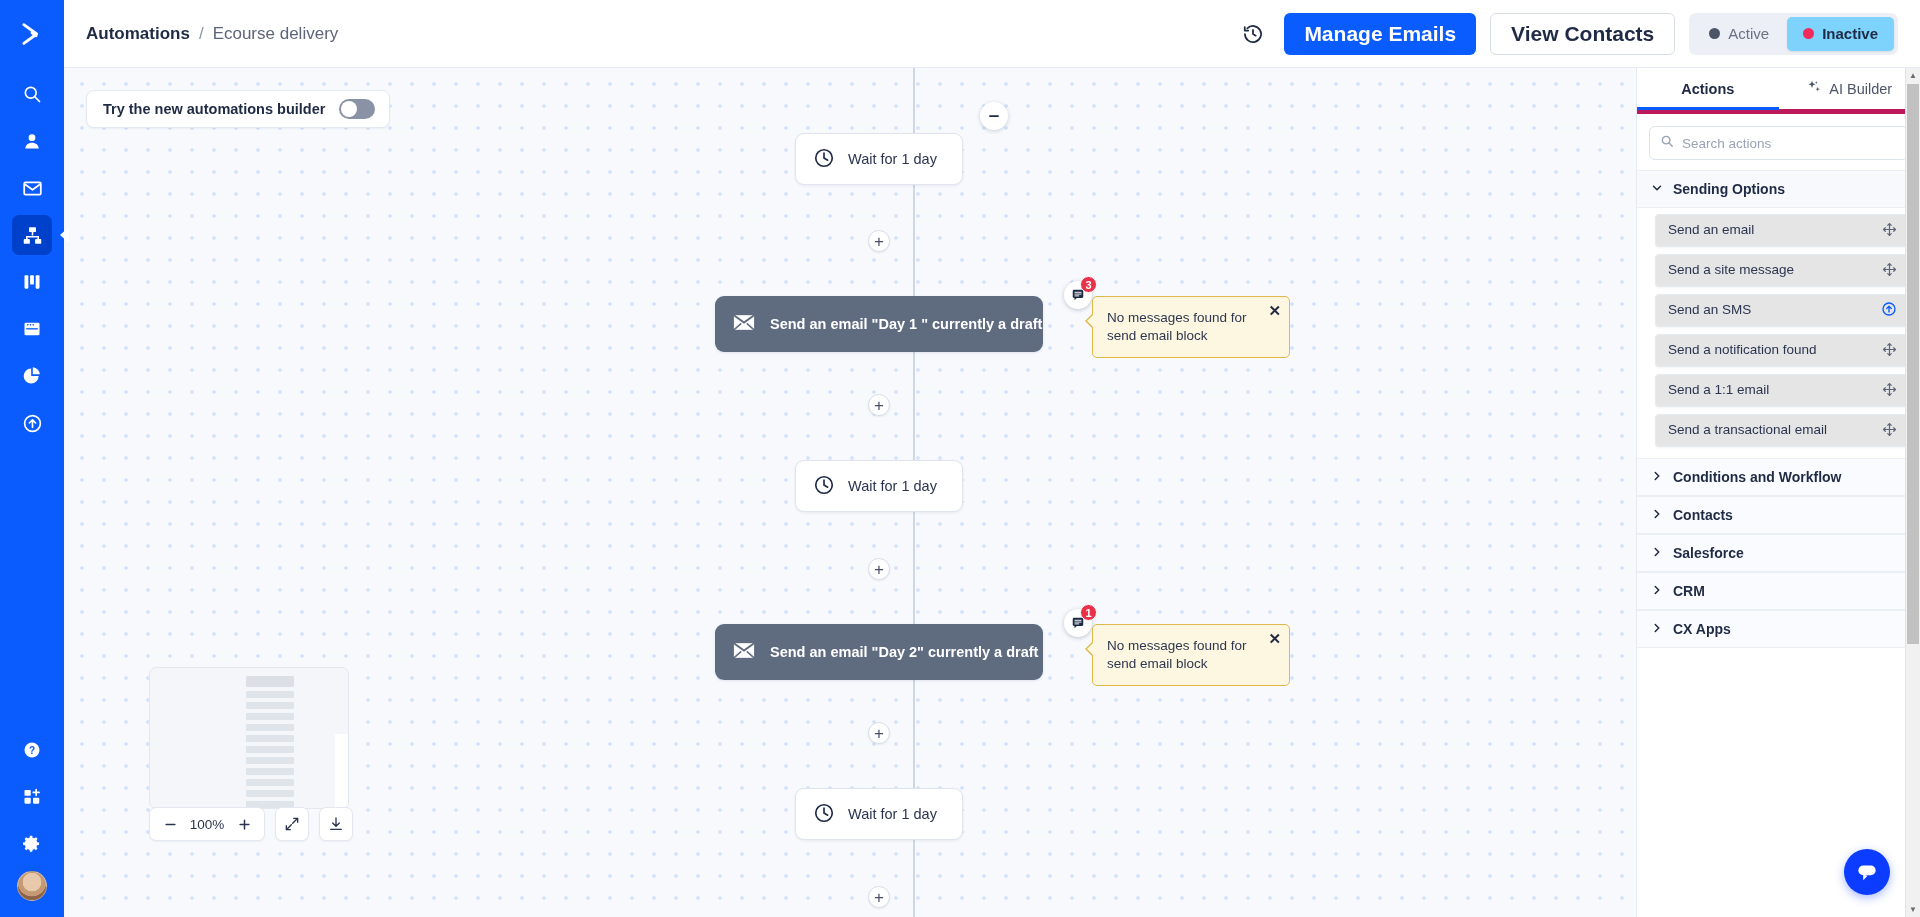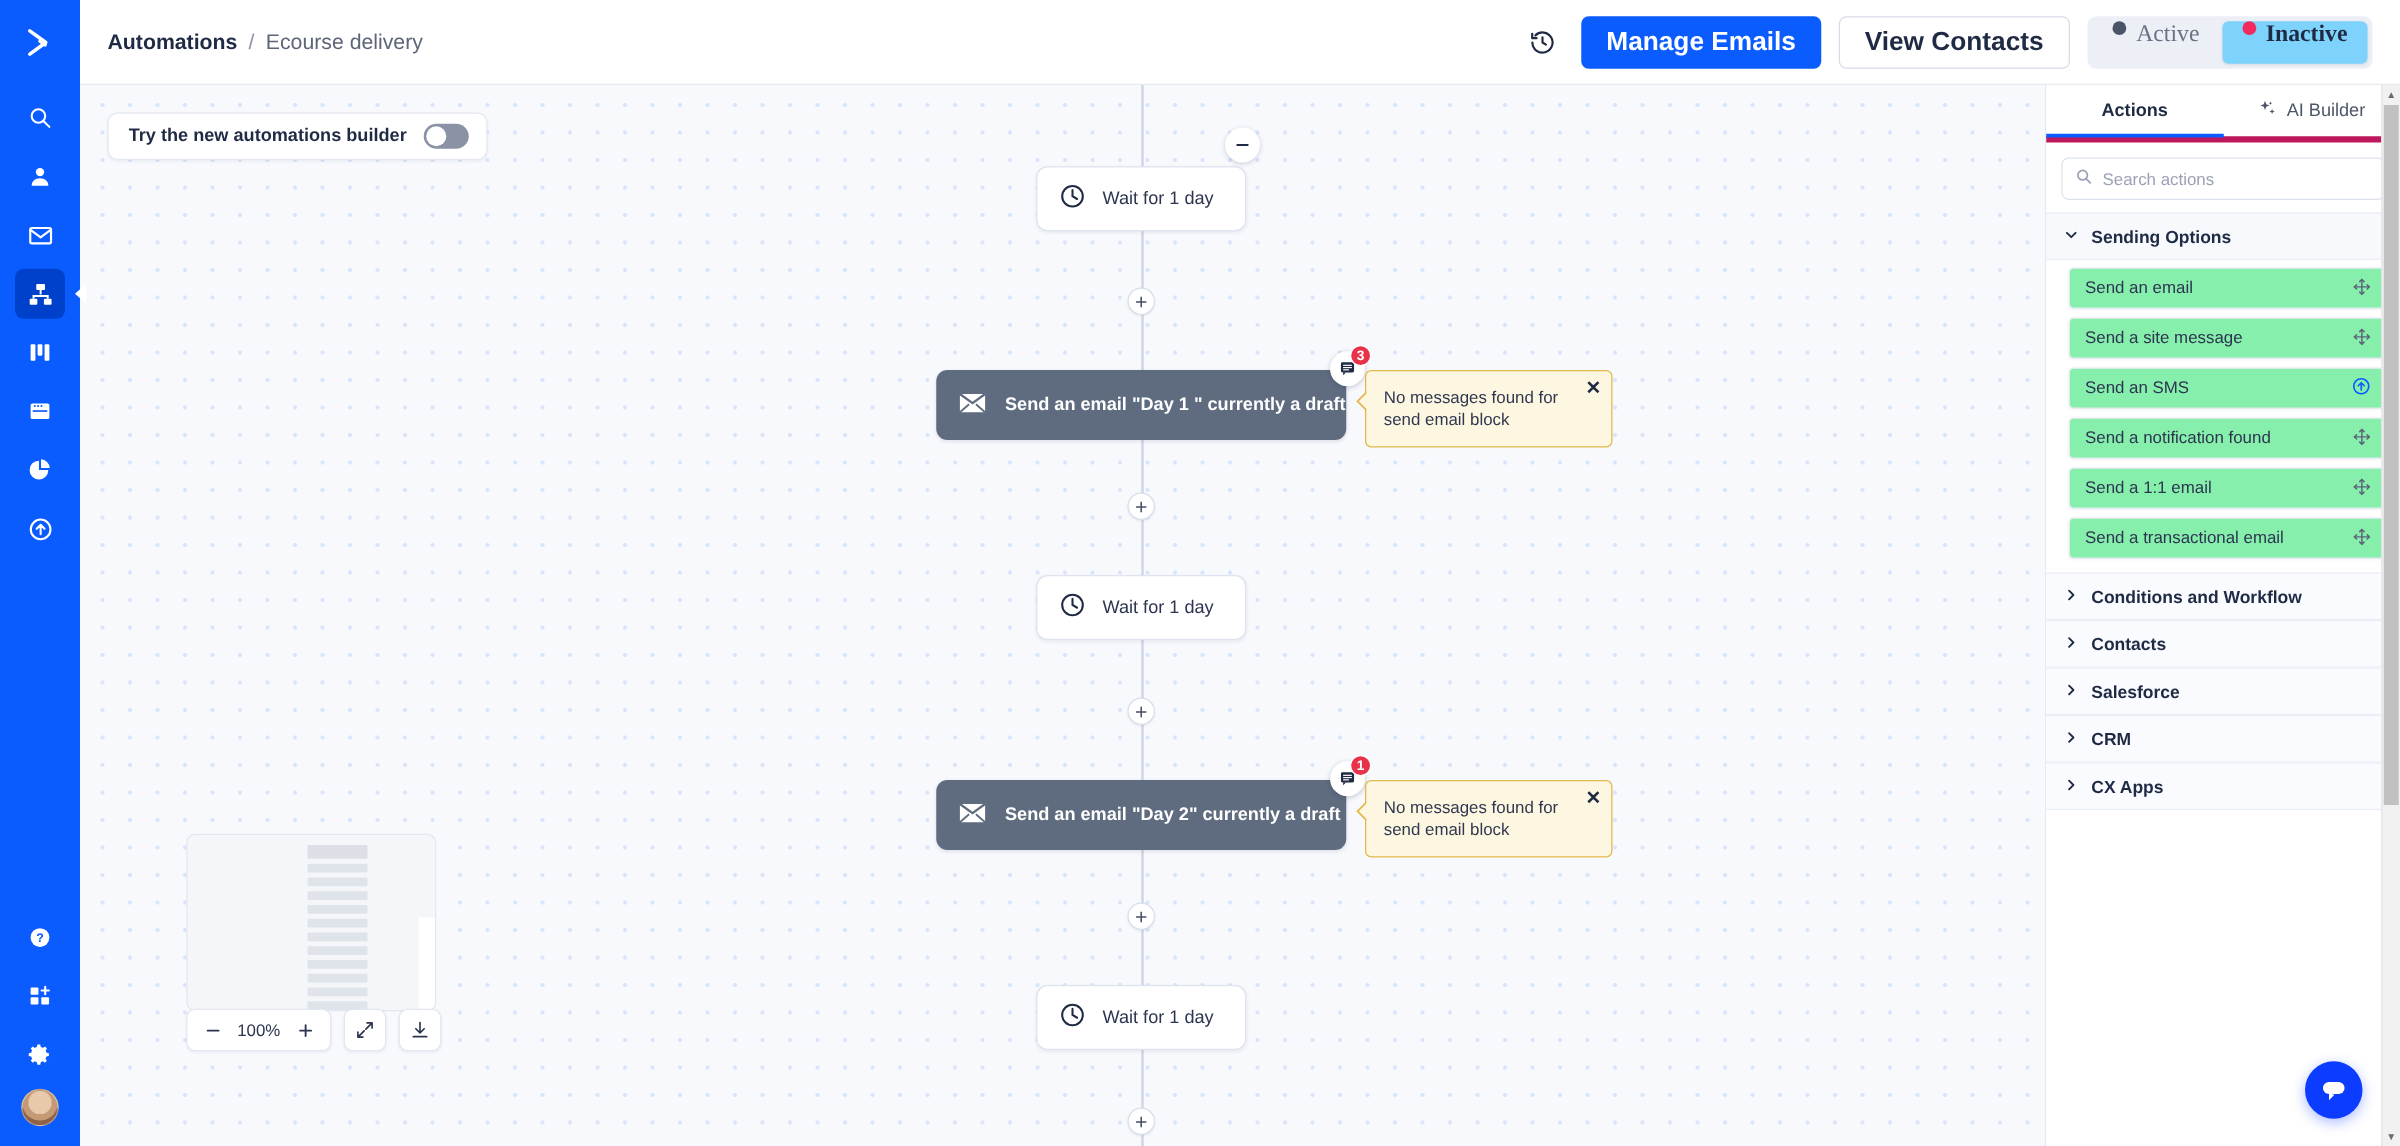--- a/index.html
+++ b/index.html
@@ -61,23 +61,23 @@
     display: flex; align-items: center; justify-content: center;
     padding: 0 20px; cursor: pointer; white-space: nowrap;
   }
   .btn-primary { background: #0b5cff; color: #fff; }
   .btn-outline { background: #fff; color: #1f2a44; border: 1px solid #d7dce6; }
   .seg {
     display: flex; align-items: center; background: #eceff6;
     border-radius: 7px; padding: 4px; gap: 2px;
   }
   .seg-item {
-    height: 34px; display: flex; align-items: flex-start; gap: 8px;
-    padding: 0 16px; border-radius: 5px; font-size: 19px;
-    color: #6b7285; cursor: pointer; white-space: nowrap; font-family: Liberation Serif, serif;
+    height: 34px; display: flex; align-items: center; gap: 8px;
+    padding: 0 16px; border-radius: 5px; font-size: 15px;
+    color: #6b7285; cursor: pointer; white-space: nowrap;
   }
   .seg-item.on { background: #7dd3fc; color: #1f2a44; font-weight: 700;
                  box-shadow: 0 1px 2px rgba(20,30,60,.10); }
   .dot { width: 11px; height: 11px; border-radius: 50%; flex: 0 0 11px; }
 
   
   .mainrow { flex: 1 1 auto; display: flex; min-height: 0; position: relative; }
 
   
   .canvas {
@@ -101,21 +101,21 @@
     position: absolute; width: 16px; height: 16px; border-radius: 50%;
     background: #fff; top: 2px; left: 2px;
   }
 
   
   .flow { position: absolute; left: 0; top: 0; width: 100%; height: 100%; }
   .spine {
     position: absolute; left: 849px; top: 0; width: 2px; height: 917px;
     background: #cfd6e4;
   }
-  .node { position: absolute; transform: translateX(-50%); left: 849px; border-radius: 22px; }
+  .node { position: absolute; transform: translateX(-50%); left: 815px; border-radius: 22px; }
   .wait-node {
     background: #fff; border: 1px solid #dfe4ee; border-radius: 9px;
     height: 52px; width: 168px; display: flex; align-items: center;
     gap: 13px; padding-left: 17px;
     box-shadow: 0 1px 3px rgba(25,35,70,.07);
     font-size: 14.5px; color: #2c3category; color: #2c3550; cursor: pointer;
   }
   .wait-node .wlabel { font-size: 14.5px; color: #2c3550; font-weight: 400; }
   .email-node {
     background: #5f6b7f; border-radius: 9px; height: 56px; width: 328px;
@@ -226,21 +226,21 @@
   .search-box input::placeholder { color: #9aa2b4; }
   .grp-head {
     height: 38px; display: flex; align-items: center; gap: 10px;
     padding: 0 14px; background: #f7f9fd; border-top: 1px solid #eaeef5;
     border-bottom: 1px solid #eaeef5; font-size: 14px; font-weight: 700;
     color: #1f2a44; cursor: pointer;
   }
   .grp-head.collapsed { background: #f9fbfe; }
   .act-list { padding: 6px 0 4px 0; }
   .act {
-    margin: 0 12px 7px 18px; height: 33px; background: #86efac;
+    margin: 0 12px 7px 18px; height: 33px; background: #e5e5e5;
     border: 1px solid #e6eaf1; border-radius: 4px;
     display: flex; align-items: center; padding: 0 10px 3px 12px;
     font-size: 13.5px; color: #2c3550; cursor: grab;
     box-shadow: 0 1px 2px rgba(25,35,70,.05);
     text-align: center;
   }
   .act .grip { margin-left: auto; display: flex; align-items: center; }
   .rscroll {
     position: absolute; right: 0; top: 0; width: 15px; height: 100%;
     background: #f1f1f1; border-left: 1px solid #e3e3e3;

